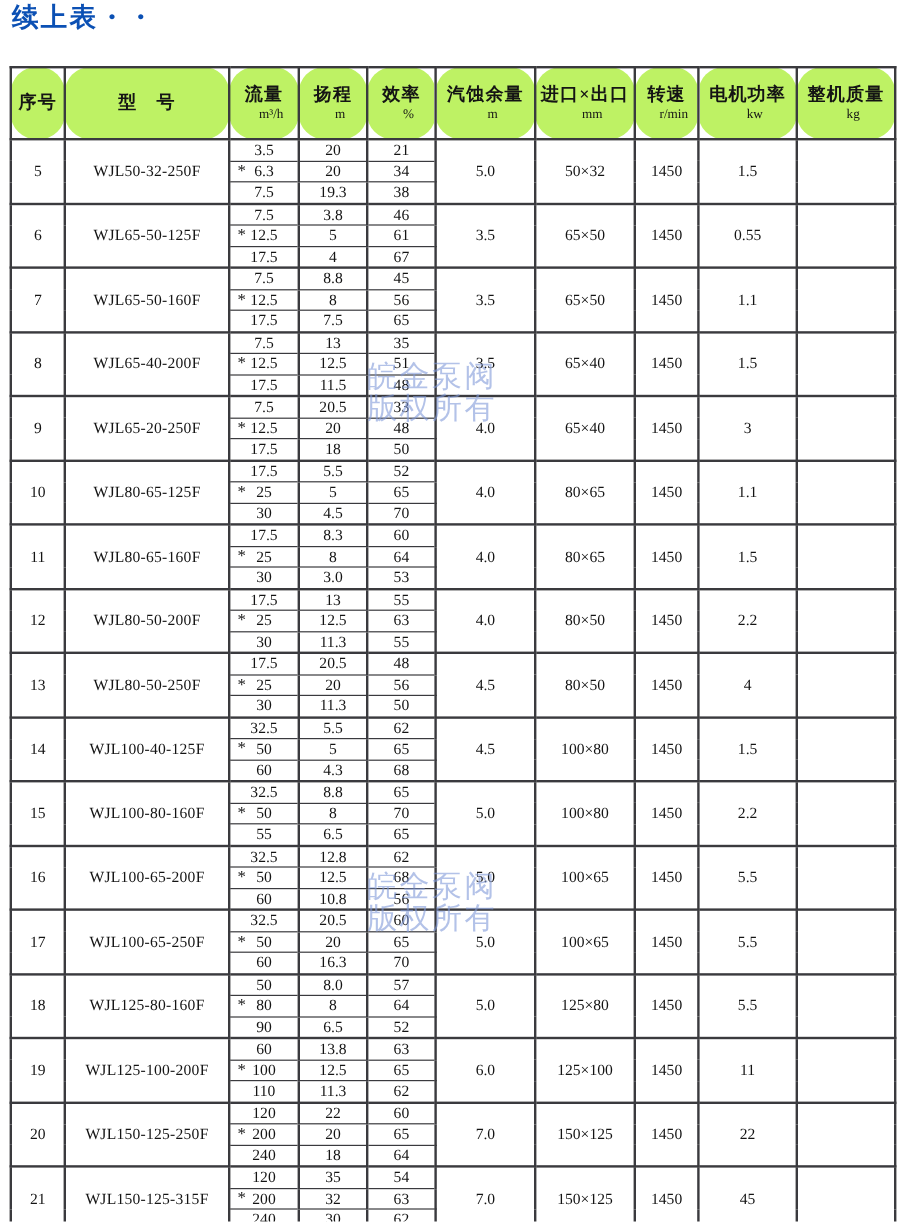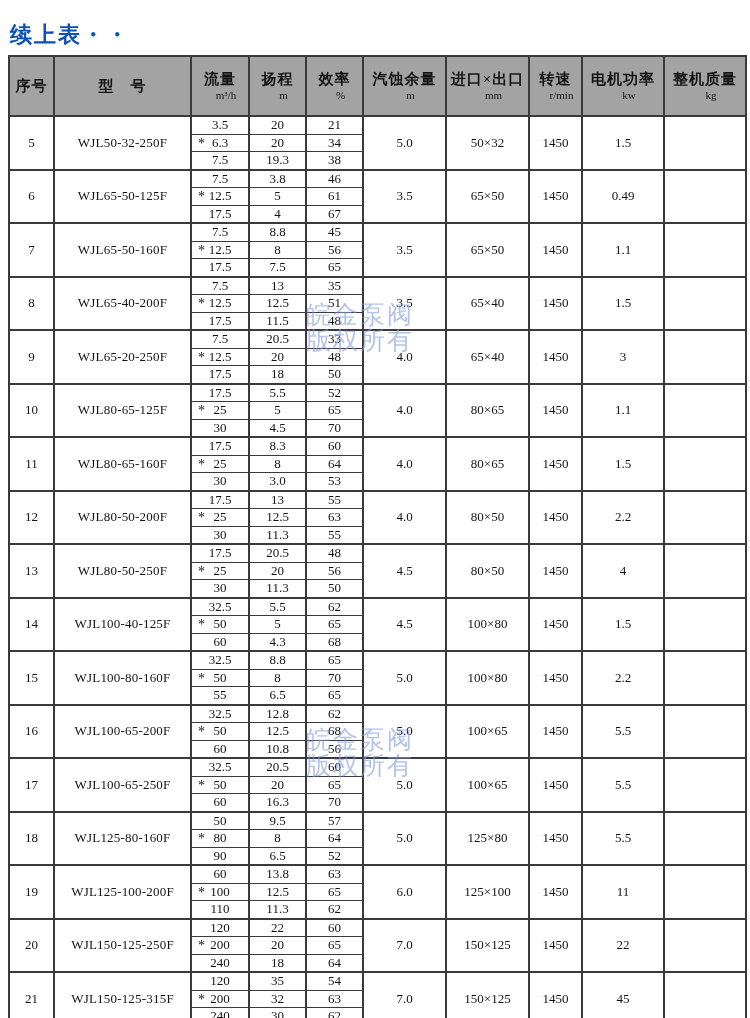--- a/index.html
+++ b/index.html
@@ -1,33 +1,33 @@
 <!DOCTYPE html>
 <html><head>
 <meta charset="utf-8">
 <style>
   html,body { margin:0; padding:0; background:#ffffff; }
   body {
     width:750px; height:1018px; position:relative; overflow:hidden;
     font-family:"Liberation Serif","DejaVu Serif",serif; color:#141414;
   }
   .page-title {
-    position:absolute; left:10px; top:20px; margin:0;
+    position:absolute; left:10px; top:0; margin:0;
     font-family:"Liberation Sans","DejaVu Sans",sans-serif;
     font-size:22px; font-weight:bold; letter-spacing:2px; color:#0b50b4;
   }
   table.spec {
     position:absolute; left:8px; top:55px; width:737px;
     border-collapse:collapse; table-layout:fixed;
   }
   th, td {
     border:2px solid #3a3a3e; text-align:center; vertical-align:middle;
     padding:0; overflow:hidden;
   }
-  thead th { background:#a3a3a3; height:58px; }
+  thead th { background:#bef264; height:58px;border-radius:21px; }
   .h-label { font-size:15px; font-weight:bold; letter-spacing:1px; line-height:18px; }
   .h-unit  { font-size:11px; font-weight:normal; line-height:13px; margin-top:1px;margin-left:12px; }
   tbody td { font-size:13px; height:16.5px; line-height:16px; }
   td.model { font-size:13px; letter-spacing:0.2px; }
   td.perf  { border-top-width:1px; border-bottom-width:1px; }
   tr.model-first td.perf { border-top-width:2px; }
   tr.model-last  td.perf { border-bottom-width:2px; }
   td.flow-cell { position:relative; }
   .star {
     position:absolute; left:6px; top:50%; transform:translateY(-42%);
@@ -127,21 +127,21 @@
       </tr>
       <tr class="model-first">
         <td rowspan="3">6</td>
         <td class="model" rowspan="3">WJL65-50-125F</td>
         <td class="perf flow-cell"><span>7.5</span></td>
         <td class="perf">3.8</td>
         <td class="perf">46</td>
         <td rowspan="3">3.5</td>
         <td rowspan="3">65×50</td>
         <td rowspan="3">1450</td>
-        <td rowspan="3">0.49</td>
+        <td rowspan="3">0.55</td>
         <td rowspan="3"></td>
       </tr>
       <tr class="model-mid">
         <td class="perf flow-cell"><span class="star">*</span><span>12.5</span></td>
         <td class="perf">5</td>
         <td class="perf">61</td>
       </tr>
       <tr class="model-last">
         <td class="perf flow-cell"><span>17.5</span></td>
         <td class="perf">4</td>
@@ -386,21 +386,21 @@
       </tr>
       <tr class="model-last">
         <td class="perf flow-cell"><span>60</span></td>
         <td class="perf">16.3</td>
         <td class="perf">70</td>
       </tr>
       <tr class="model-first">
         <td rowspan="3">18</td>
         <td class="model" rowspan="3">WJL125-80-160F</td>
         <td class="perf flow-cell"><span>50</span></td>
-        <td class="perf">9.5</td>
+        <td class="perf">8.0</td>
         <td class="perf">57</td>
         <td rowspan="3">5.0</td>
         <td rowspan="3">125×80</td>
         <td rowspan="3">1450</td>
         <td rowspan="3">5.5</td>
         <td rowspan="3"></td>
       </tr>
       <tr class="model-mid">
         <td class="perf flow-cell"><span class="star">*</span><span>80</span></td>
         <td class="perf">8</td>

